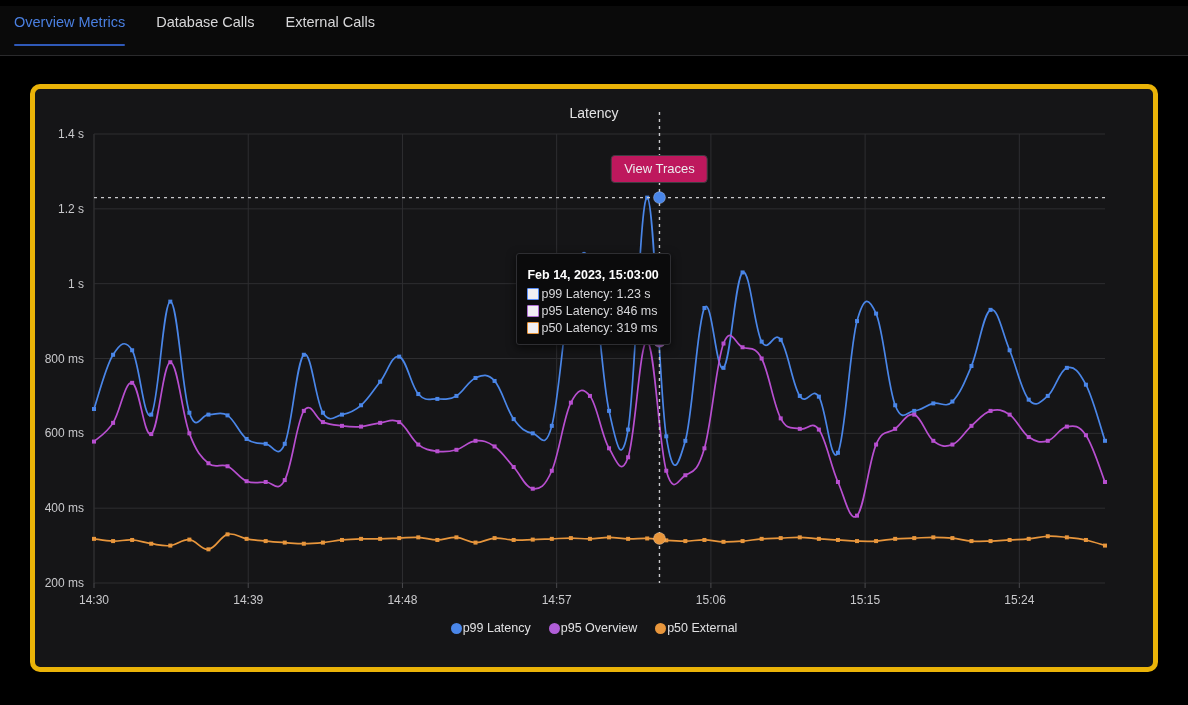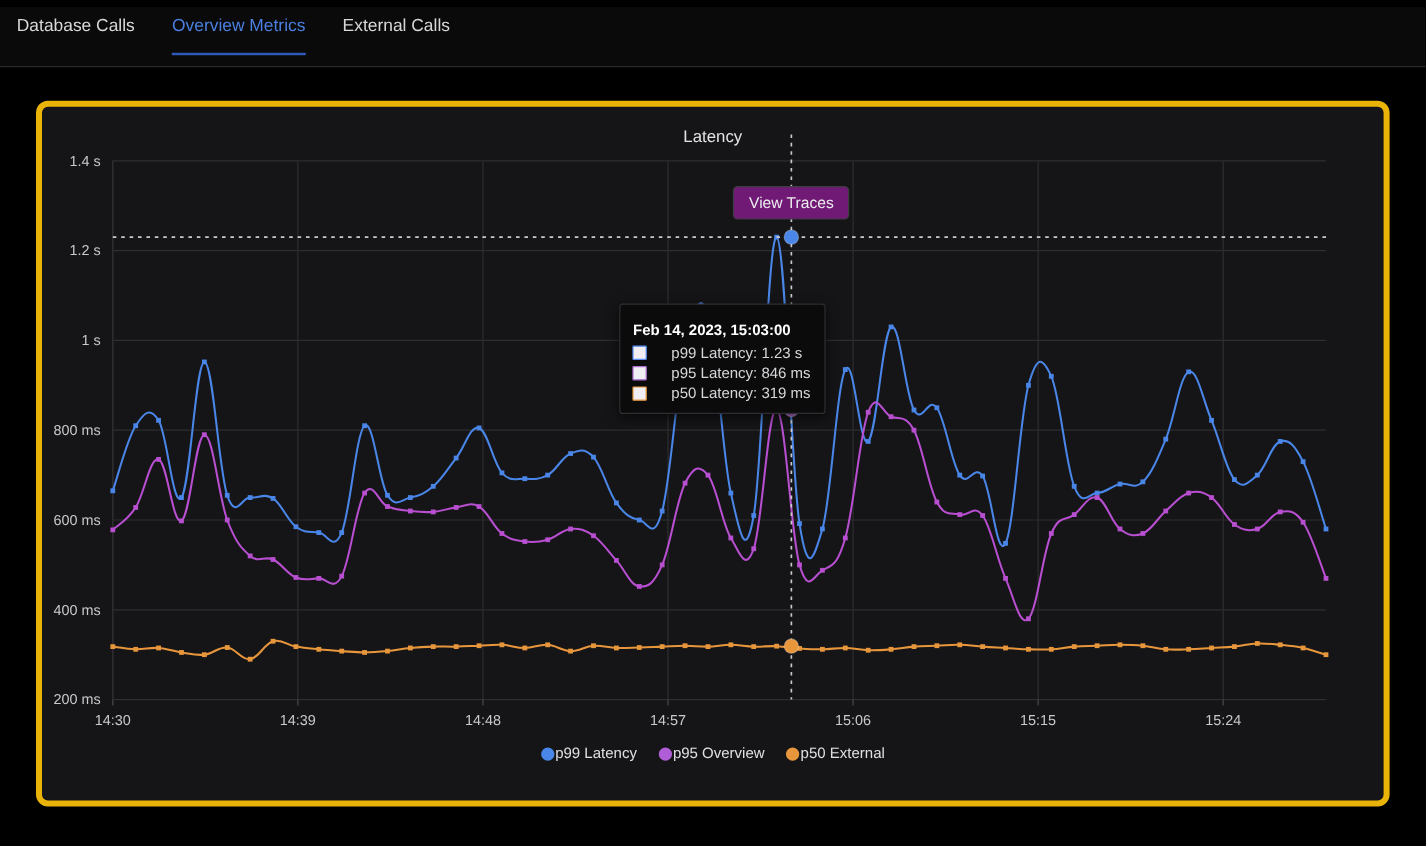--- a/index.html
+++ b/index.html
@@ -61,53 +61,53 @@
     display: flex; justify-content: center; align-items: center; gap: 18px;
   }
   .legend-item { display: flex; align-items: center; gap: 1px; cursor: pointer; }
   .legend-dot { width: 11px; height: 11px; border-radius: 50%; display: block; }
   .legend-label { font-size: 12.5px; color: #e0e0e2; }
 
   
   .view-traces {
     position: absolute;
     padding: 5px 12px 6px 12px;
-    background: #701a75;
+    background: #be185d;
     border: 1px solid #3d3d42;
     border-radius: 4px;
     color: #ececee;
     font-size: 13px;
     white-space: nowrap;
     cursor: pointer;
     transform: translateX(-50%);
   }
 
   
   .tooltip {
     position: absolute;
     background: #0b0b0c;
     border: 1px solid #2e2e32;
     border-radius: 3px;
     padding: 14px 11px 9px 10px;
     box-shadow: 0 3px 10px rgba(0,0,0,.6);
     pointer-events: none;
   }
   .tt-title { font-size: 12.5px; color: #ffffff; font-weight: bold; margin-bottom: 5px; white-space: nowrap; }
-  .tt-row { display: flex; align-items: center; gap: 20px; margin-top: 3px; white-space: nowrap; }
+  .tt-row { display: flex; align-items: center; gap: 2px; margin-top: 3px; white-space: nowrap; }
   .tt-sw { width: 12px; height: 12px; border-radius: 1px; display: block; }
   .tt-text { font-size: 12.5px; color: #d7d7da; }
 </style>
 </head>
 <body>
 
 <div id="app">
 
   <div class="tabbar" id="tabbar">
+      <div class="tab active">Overview Metrics</div>
       <div class="tab">Database Calls</div>
-      <div class="tab active">Overview Metrics</div>
       <div class="tab">External Calls</div>
     </div>
 
   <div class="card">
     <div class="card-title">Latency</div>
 
     <div class="plot-wrap">
       <svg class="chart" id="chart-svg" width="1128" height="588">
           <line x1="59" y1="494" x2="1070" y2="494" stroke="#2e2e31" stroke-width="1"></line>
           <text x="49" y="498" class="ytick">200 ms</text>

